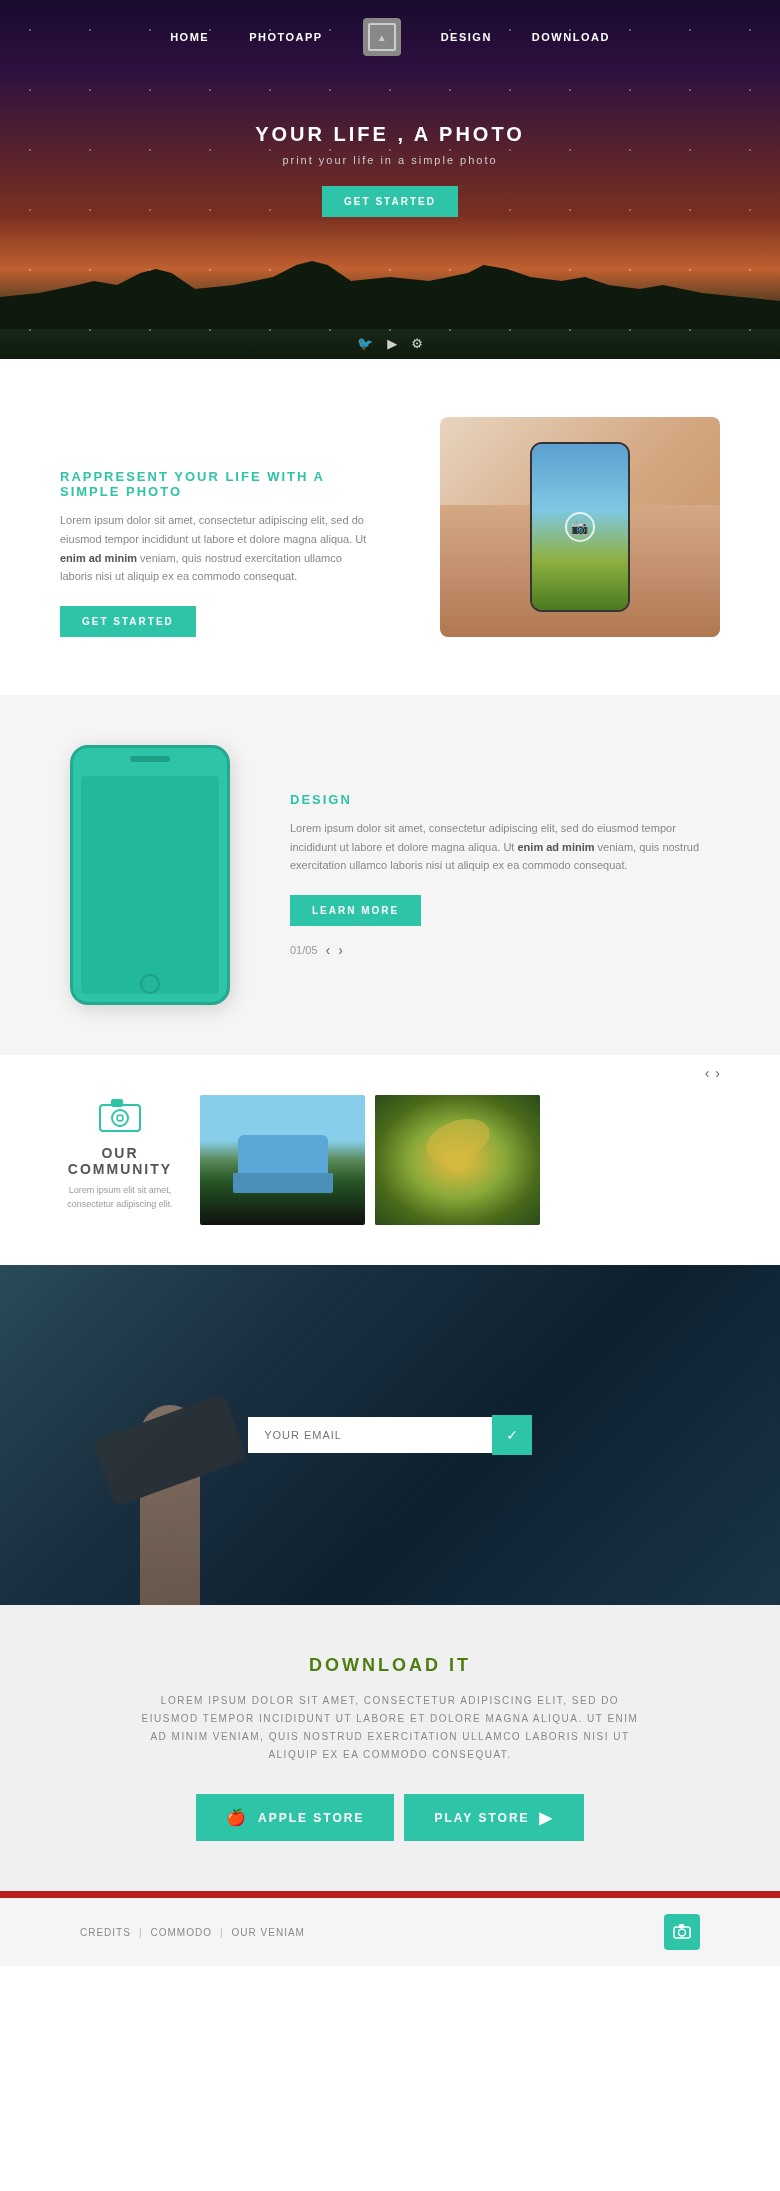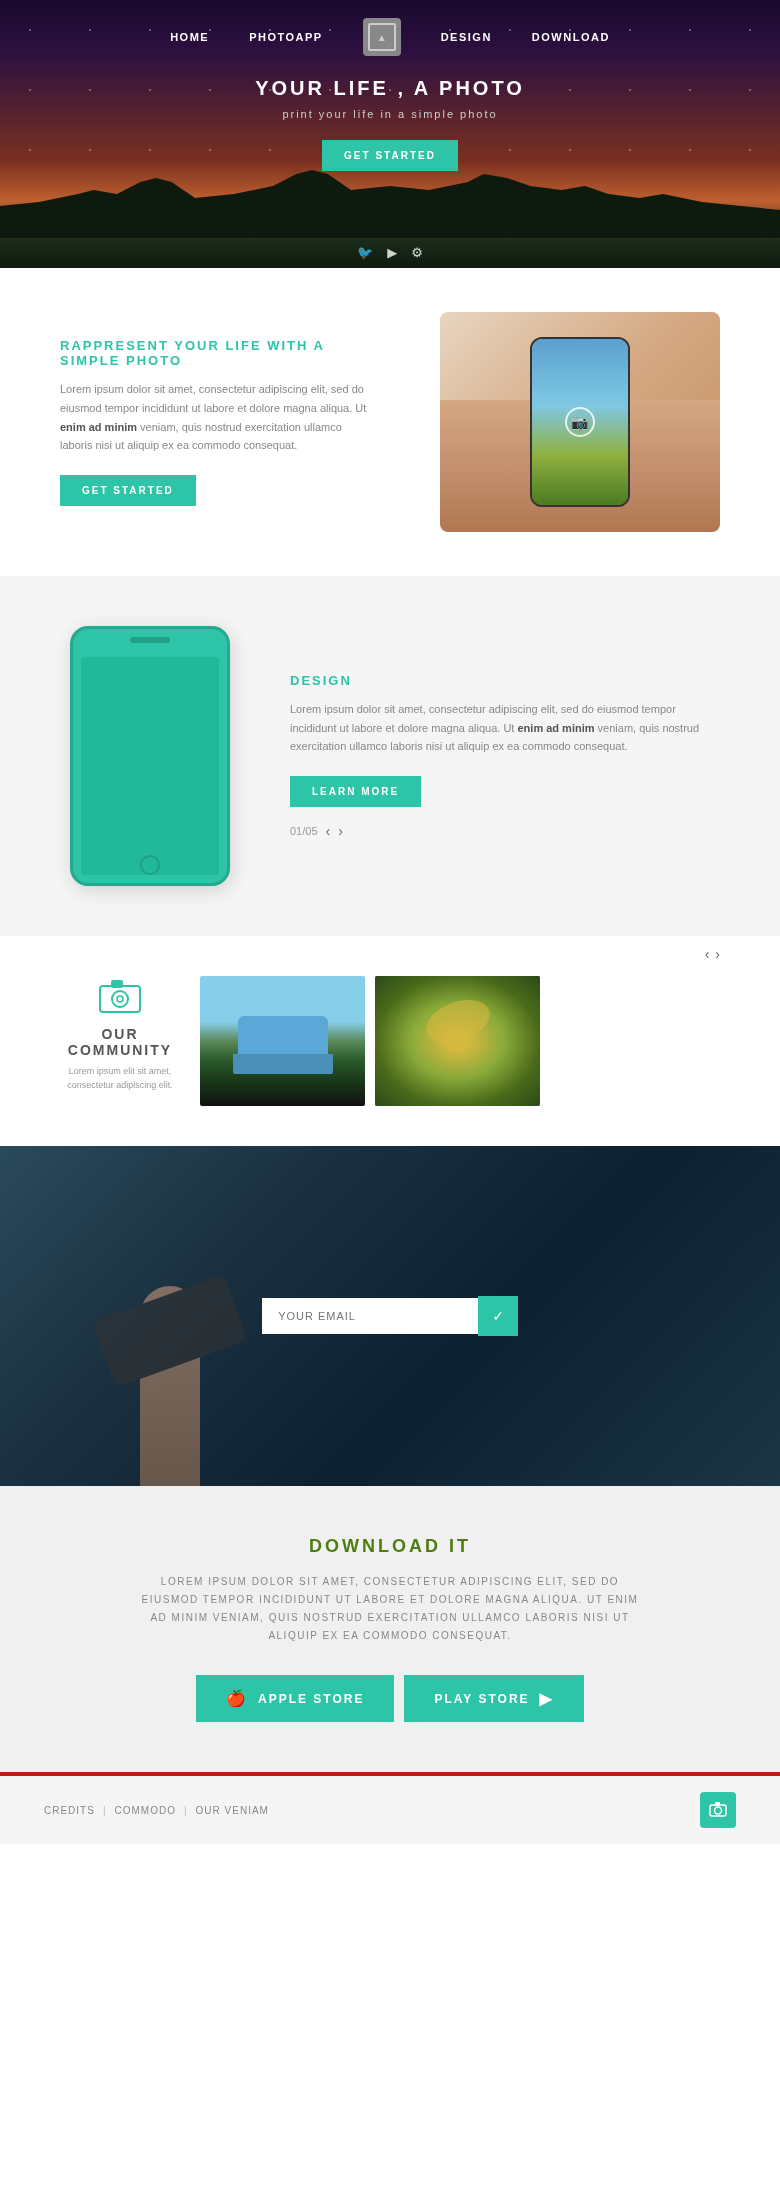--- a/index.html
+++ b/index.html
@@ -39,21 +39,21 @@
       font-size: 11px;
       font-weight: 600;
       letter-spacing: 1.5px;
       text-transform: uppercase;
     }
 
     
     .hero {
       position: relative;
       width: 780px;
-      height: 268px;
+      height: 359px;
       background: linear-gradient(180deg, #1a0a2e 0%, #2d1040 20%, #7a3020 60%, #c06030 75%, #1a2a1a 90%, #0d1a0d 100%);
       overflow: hidden;
       display: flex;
       align-items: center;
       justify-content: center;
       flex-direction: column;
     }
     .hero-stars {
       position: absolute;
       top: 0; left: 0; right: 0; bottom: 0;
@@ -114,23 +114,23 @@
     }
     .social-icon {
       color: #fff;
       font-size: 13px;
       opacity: 0.8;
     }
 
     
     .section-represent {
       background: #fff;
-      padding: 44px 60px;
-      display: flex;
-      align-items: center;
+      padding: 58px 60px;
+      display: flex;
+      align-items: flex-end;
       gap: 40px;
       position: relative;
       min-height: 280px;
     }
     .section-represent .text-side {
       flex: 1;
     }
     .section-represent .img-side {
       flex: 1;
       display: flex;
@@ -334,21 +334,21 @@
       letter-spacing: 3px;
       text-transform: uppercase;
       margin-bottom: 20px;
     }
     .subscribe-form {
       display: flex;
       align-items: center;
       gap: 0;
     }
     .email-input {
-      width: 216px;
+      width: 244px;
       padding: 12px 16px;
       border: none;
       font-size: 11px;
       letter-spacing: 1px;
       text-transform: uppercase;
       color: #999;
       background: #fff;
       outline: none;
     }
     .submit-btn {
@@ -406,22 +406,22 @@
       min-width: 160px;
       justify-content: center;
     }
     .store-btn .store-icon {
       font-size: 16px;
     }
 
     
     .footer {
       background: #f5f5f5;
-      border-top: 4px solid #b91c1c;
-      padding: 16px 44px;
+      border-top: 7px solid #b91c1c;
+      padding: 16px 80px;
       display: flex;
       align-items: center;
       justify-content: space-between;
     }
     .footer-links {
       display: flex;
       gap: 0;
       color: #888;
       font-size: 10px;
       letter-spacing: 1px;

